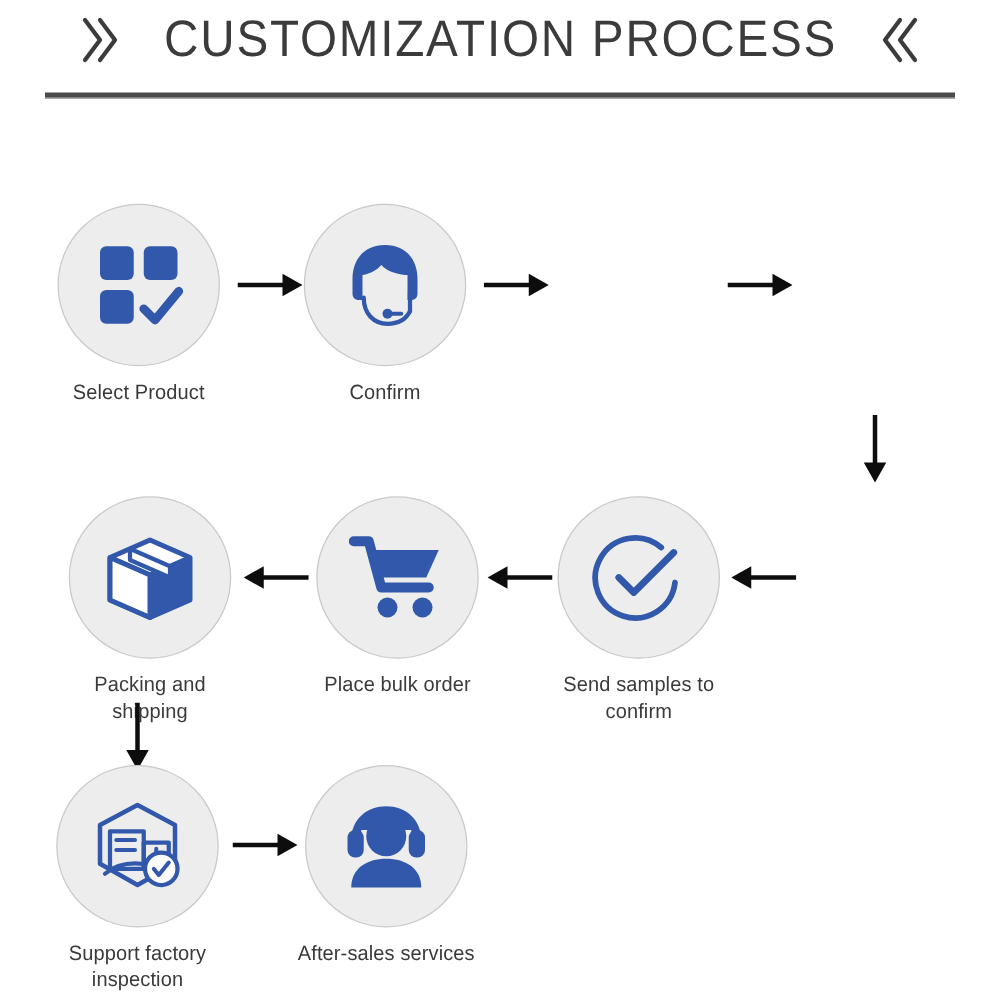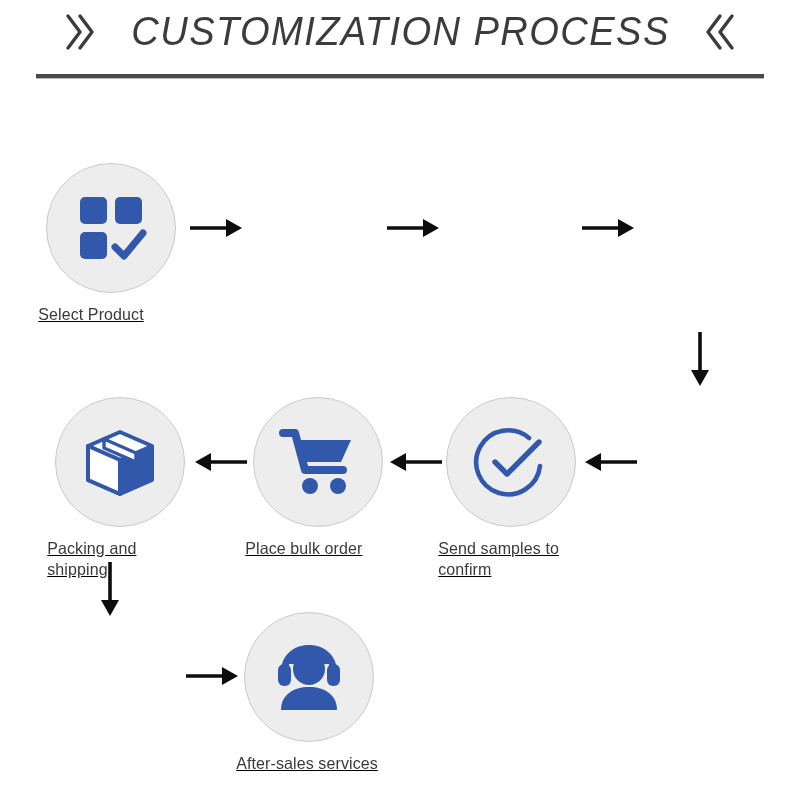--- a/index.html
+++ b/index.html
@@ -10,40 +10,39 @@
     overflow:hidden;
     position:relative;
   }
   #page{position:relative;width:800px;height:800px;}
 
   
   .title-wrap{
     position:absolute;left:0;top:8px;width:800px;
     display:flex;align-items:center;justify-content:center;
     gap:6px;
-    font-style:italic;
   }
   .title-text{
     font-size:41px;
     letter-spacing:1.5px;
     color:#3b3b3b;
     font-weight:500;
     transform:scaleX(.93);
     white-space:nowrap;
     font-family:"Liberation Sans","DejaVu Sans",sans-serif;
   }
   .chev{display:block;}
   .rule{
     position:absolute;left:36px;top:74px;width:728px;height:4px;
     background:#4a4a4a;
     border-bottom:1px solid #b9b9b9;
   }
 
   
-  .node{position:absolute;width:150px;text-align:left;text-decoration:underline;}
+  .node{position:absolute;width:150px;text-align:center;}
   .badge{
     width:130px;height:130px;border-radius:50%;
     background:#ededed;
     border:1px solid #c9c9c9;
     margin:0 auto;
     display:flex;align-items:center;justify-content:center;
     box-sizing:border-box;
   }
   .badge svg{display:block;}
   .caption{
@@ -88,20 +87,34 @@
           <rect x="6" y="6" width="27" height="27" rx="5" fill="#3258ac"></rect>
           <rect x="41" y="6" width="27" height="27" rx="5" fill="#3258ac"></rect>
           <rect x="6" y="41" width="27" height="27" rx="5" fill="#3258ac"></rect>
           <path d="M41 56 L50 65 L69 42" fill="none" stroke="#3258ac" stroke-width="7" stroke-linecap="round" stroke-linejoin="round"></path>
         </svg>
       </span>
     </div>
     <div class="caption">Select Product</div>
   </div>
 
+  <div class="node" style="left:233px;top:163px;">
+    <div class="badge">
+      <span>
+        <svg width="78" height="78" viewBox="0 0 78 78">
+          <path d="M39 7 C22 7 13 19 13 34 L13 46 C13 49 15 51 18 51 L21 51 L21 31 C21 31 30 30 36 23 C41 29 52 31 57 31 L57 51 L60 51 C63 51 65 49 65 46 L65 34 C65 19 56 7 39 7 Z" fill="#3258ac"></path>
+          <path d="M22 49 C22 62 30 70 41 70 C50 70 56 66 59 60" fill="none" stroke="#3258ac" stroke-width="3.4" stroke-linecap="round"></path>
+          <path d="M59 60 L59 45" fill="none" stroke="#3258ac" stroke-width="3.4" stroke-linecap="round"></path>
+          <circle cx="41" cy="62" r="4" fill="#3258ac"></circle>
+          <path d="M41 62 L52 62" fill="none" stroke="#3258ac" stroke-width="3.2" stroke-linecap="round"></path>
+        </svg>
+      </span>
+    </div>
+    <div class="caption">Confirm</div>
+  </div>
 
 
 
   <div class="arrow" style="left:190px;top:214px;">
     <svg width="52" height="28" viewBox="0 0 52 28">
       <path d="M0 14 L38 14" stroke="#0d0d0d" stroke-width="3.6"></path>
       <path d="M36 5 L52 14 L36 23 Z" fill="#0d0d0d"></path>
     </svg>
   </div>
   <div class="arrow" style="left:387px;top:214px;">
@@ -186,20 +199,39 @@
     </svg>
   </div>
 
   <div class="arrow" style="left:96px;top:562px;">
     <svg width="28" height="54" viewBox="0 0 28 54">
       <path d="M14 0 L14 40" stroke="#0d0d0d" stroke-width="3.6"></path>
       <path d="M5 38 L14 54 L23 38 Z" fill="#0d0d0d"></path>
     </svg>
   </div>
 
+  <div class="node" style="left:35px;top:612px;">
+    <div class="badge">
+      <span>
+        <svg width="78" height="76" viewBox="0 0 78 76">
+          <path d="M39 5 L69 21 L69 52 L39 69 L9 52 L9 21 Z" fill="none" stroke="#3258ac" stroke-width="3.6" stroke-linejoin="round"></path>
+          <path d="M17 26 L44 26 L44 56 L17 56 Z" fill="none" stroke="#3258ac" stroke-width="3.4" stroke-linejoin="round"></path>
+          <path d="M22 33 L37 33" stroke="#3258ac" stroke-width="3.2" stroke-linecap="round"></path>
+          <path d="M22 41 L37 41" stroke="#3258ac" stroke-width="3.2" stroke-linecap="round"></path>
+          <path d="M44 35 L64 35 L64 56 L44 56 Z" fill="none" stroke="#3258ac" stroke-width="3.4" stroke-linejoin="round"></path>
+          <path d="M54 40 L54 50" stroke="#3258ac" stroke-width="3.2" stroke-linecap="round"></path>
+          <path d="M13 60 C26 49 48 49 62 60" fill="none" stroke="#3258ac" stroke-width="3.4" stroke-linecap="round"></path>
+          <circle cx="58" cy="56" r="13" fill="#ffffff" stroke="#3258ac" stroke-width="3.4"></circle>
+          <path d="M52 56 L56 61 L64 51" fill="none" stroke="#3258ac" stroke-width="3.2" stroke-linecap="round" stroke-linejoin="round"></path>
+        </svg>
+      </span>
+    </div>
+    <div class="caption">Support factory
+inspection</div>
+  </div>
 
   <div class="node" style="left:234px;top:612px;">
     <div class="badge">
       <span>
         <svg width="80" height="74" viewBox="0 0 80 74">
           <path d="M12 32 C12 15 25 5 40 5 C55 5 68 15 68 32 L68 38 C68 41 66 43 63 43 L60 43 L60 24 L20 24 L20 43 L17 43 C14 43 12 41 12 38 Z" fill="#3258ac"></path>
           <rect x="9" y="24" width="13" height="22" rx="6" fill="#3258ac"></rect>
           <rect x="58" y="24" width="13" height="22" rx="6" fill="#3258ac"></rect>
           <circle cx="40" cy="29" r="16" fill="#3258ac"></circle>
           <path d="M12 70 C12 55 24 47 40 47 C56 47 68 55 68 70 Z" fill="#3258ac"></path>

